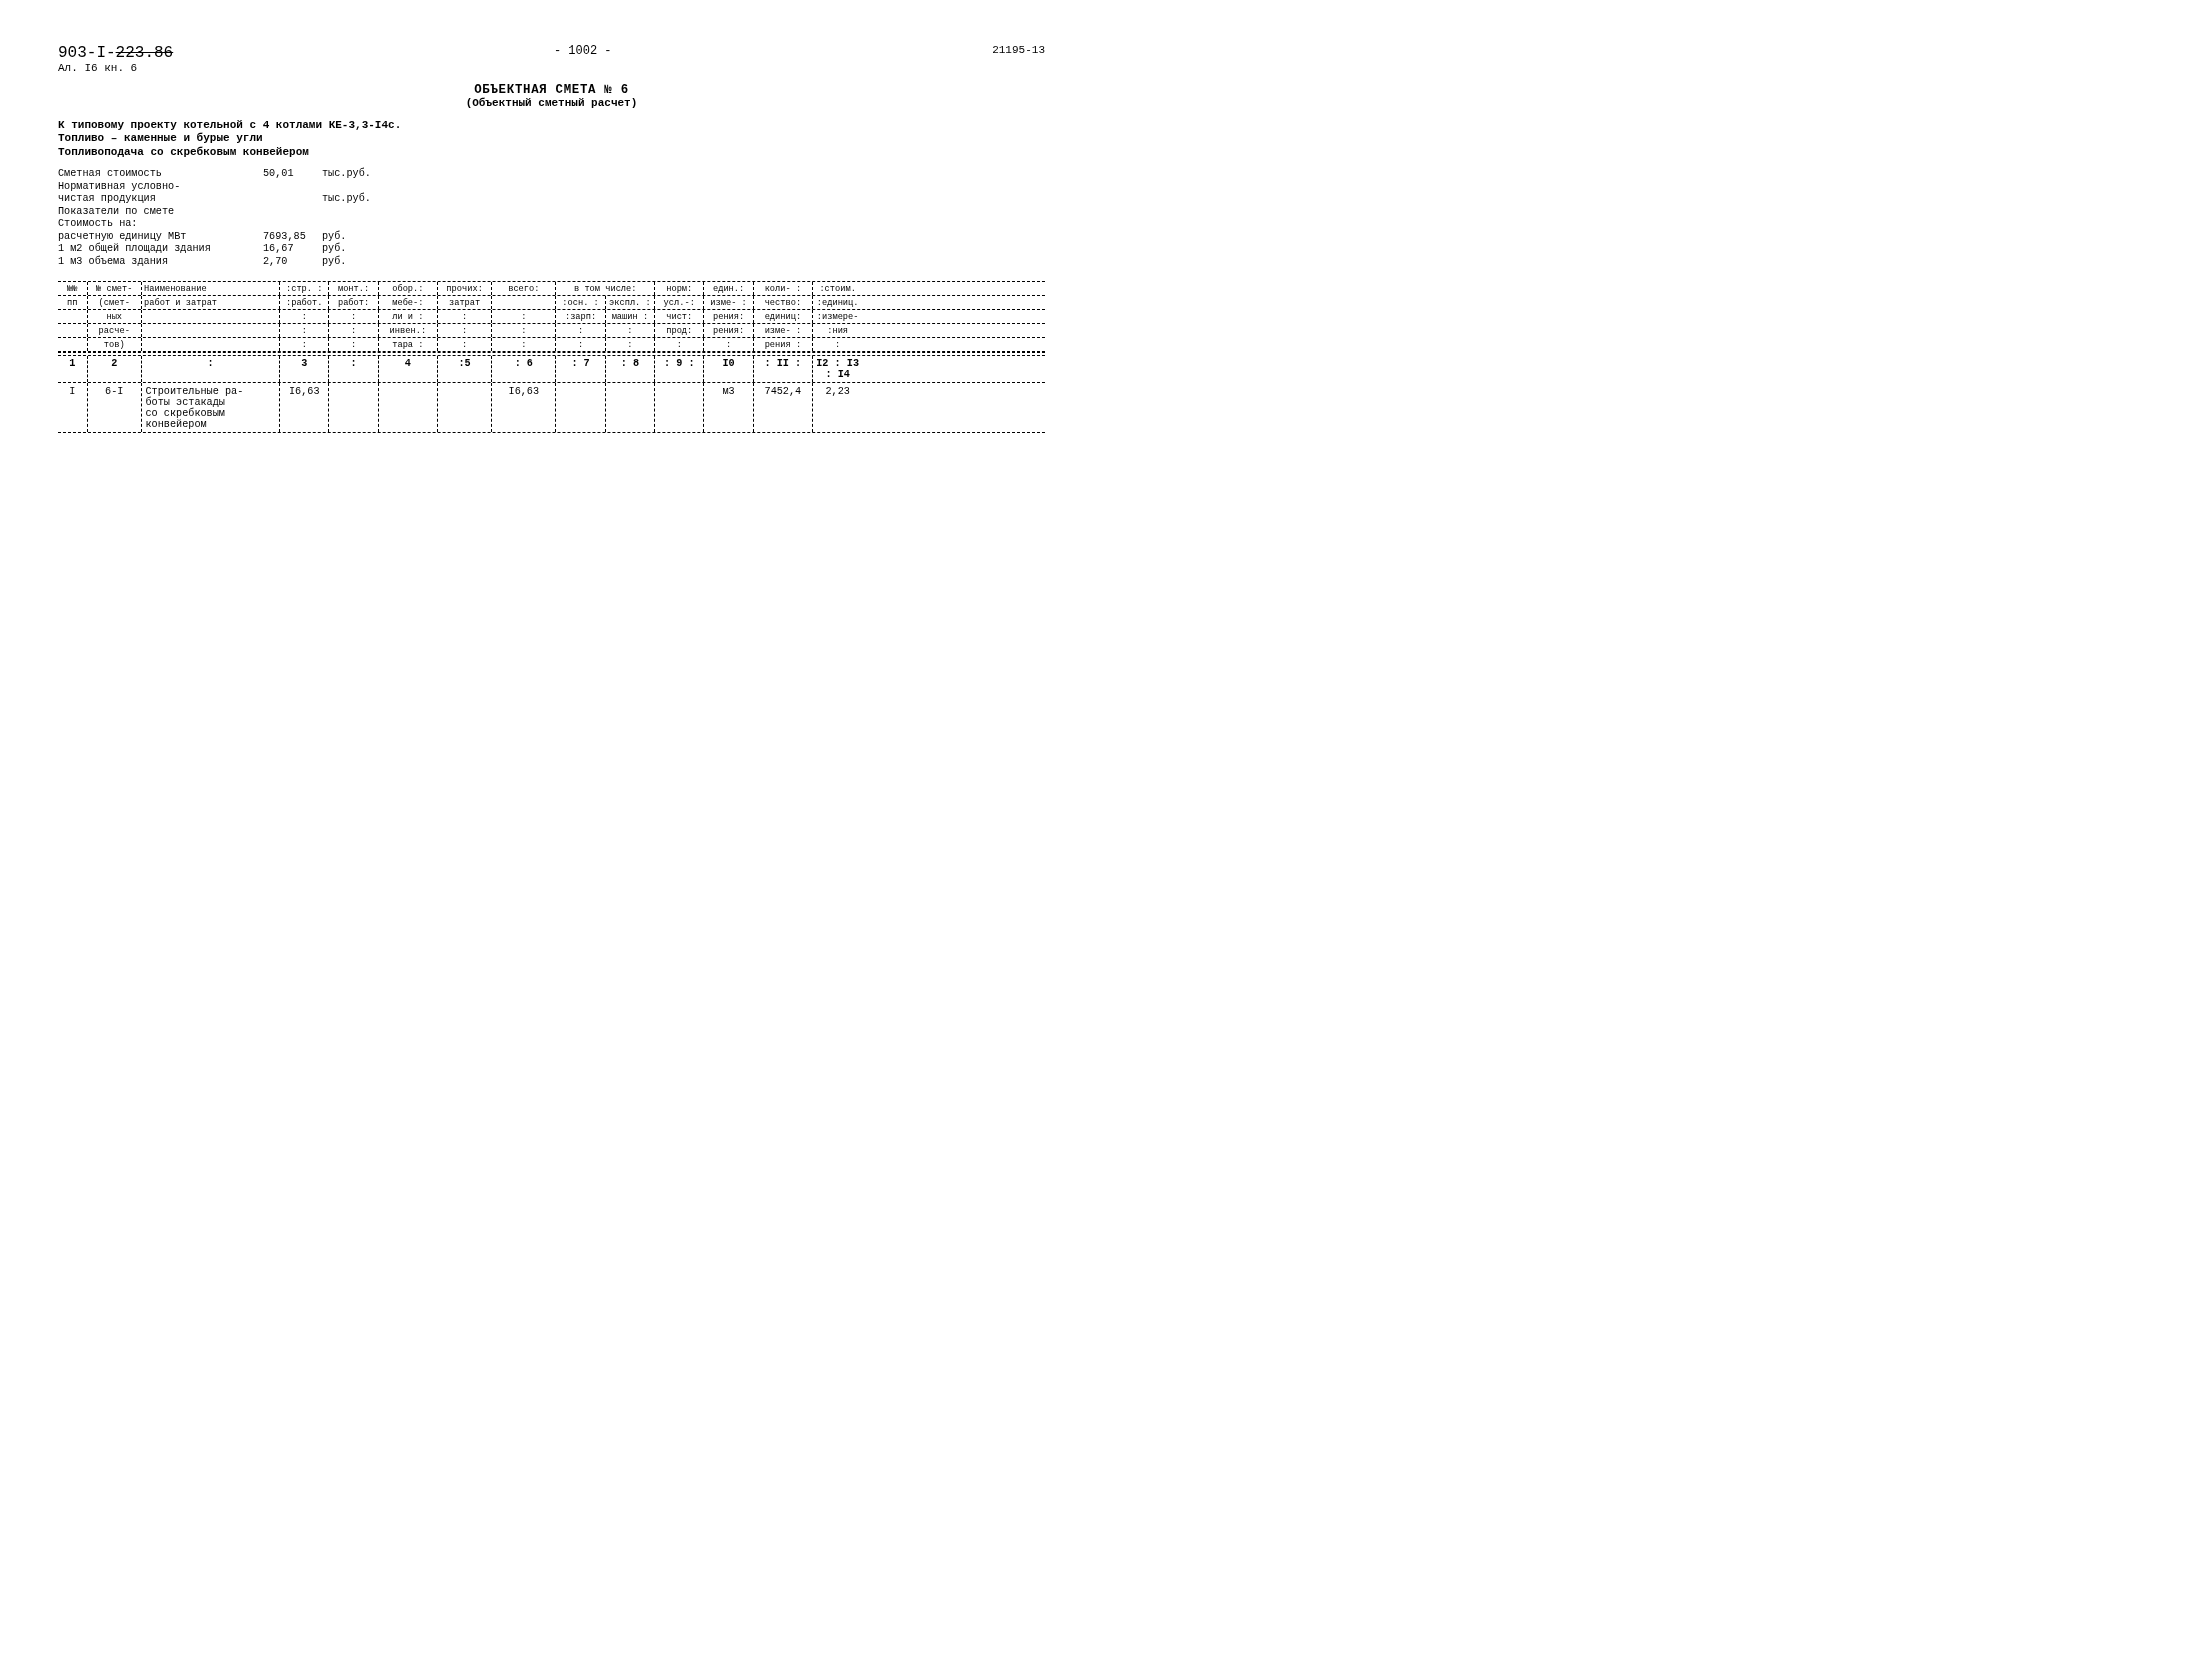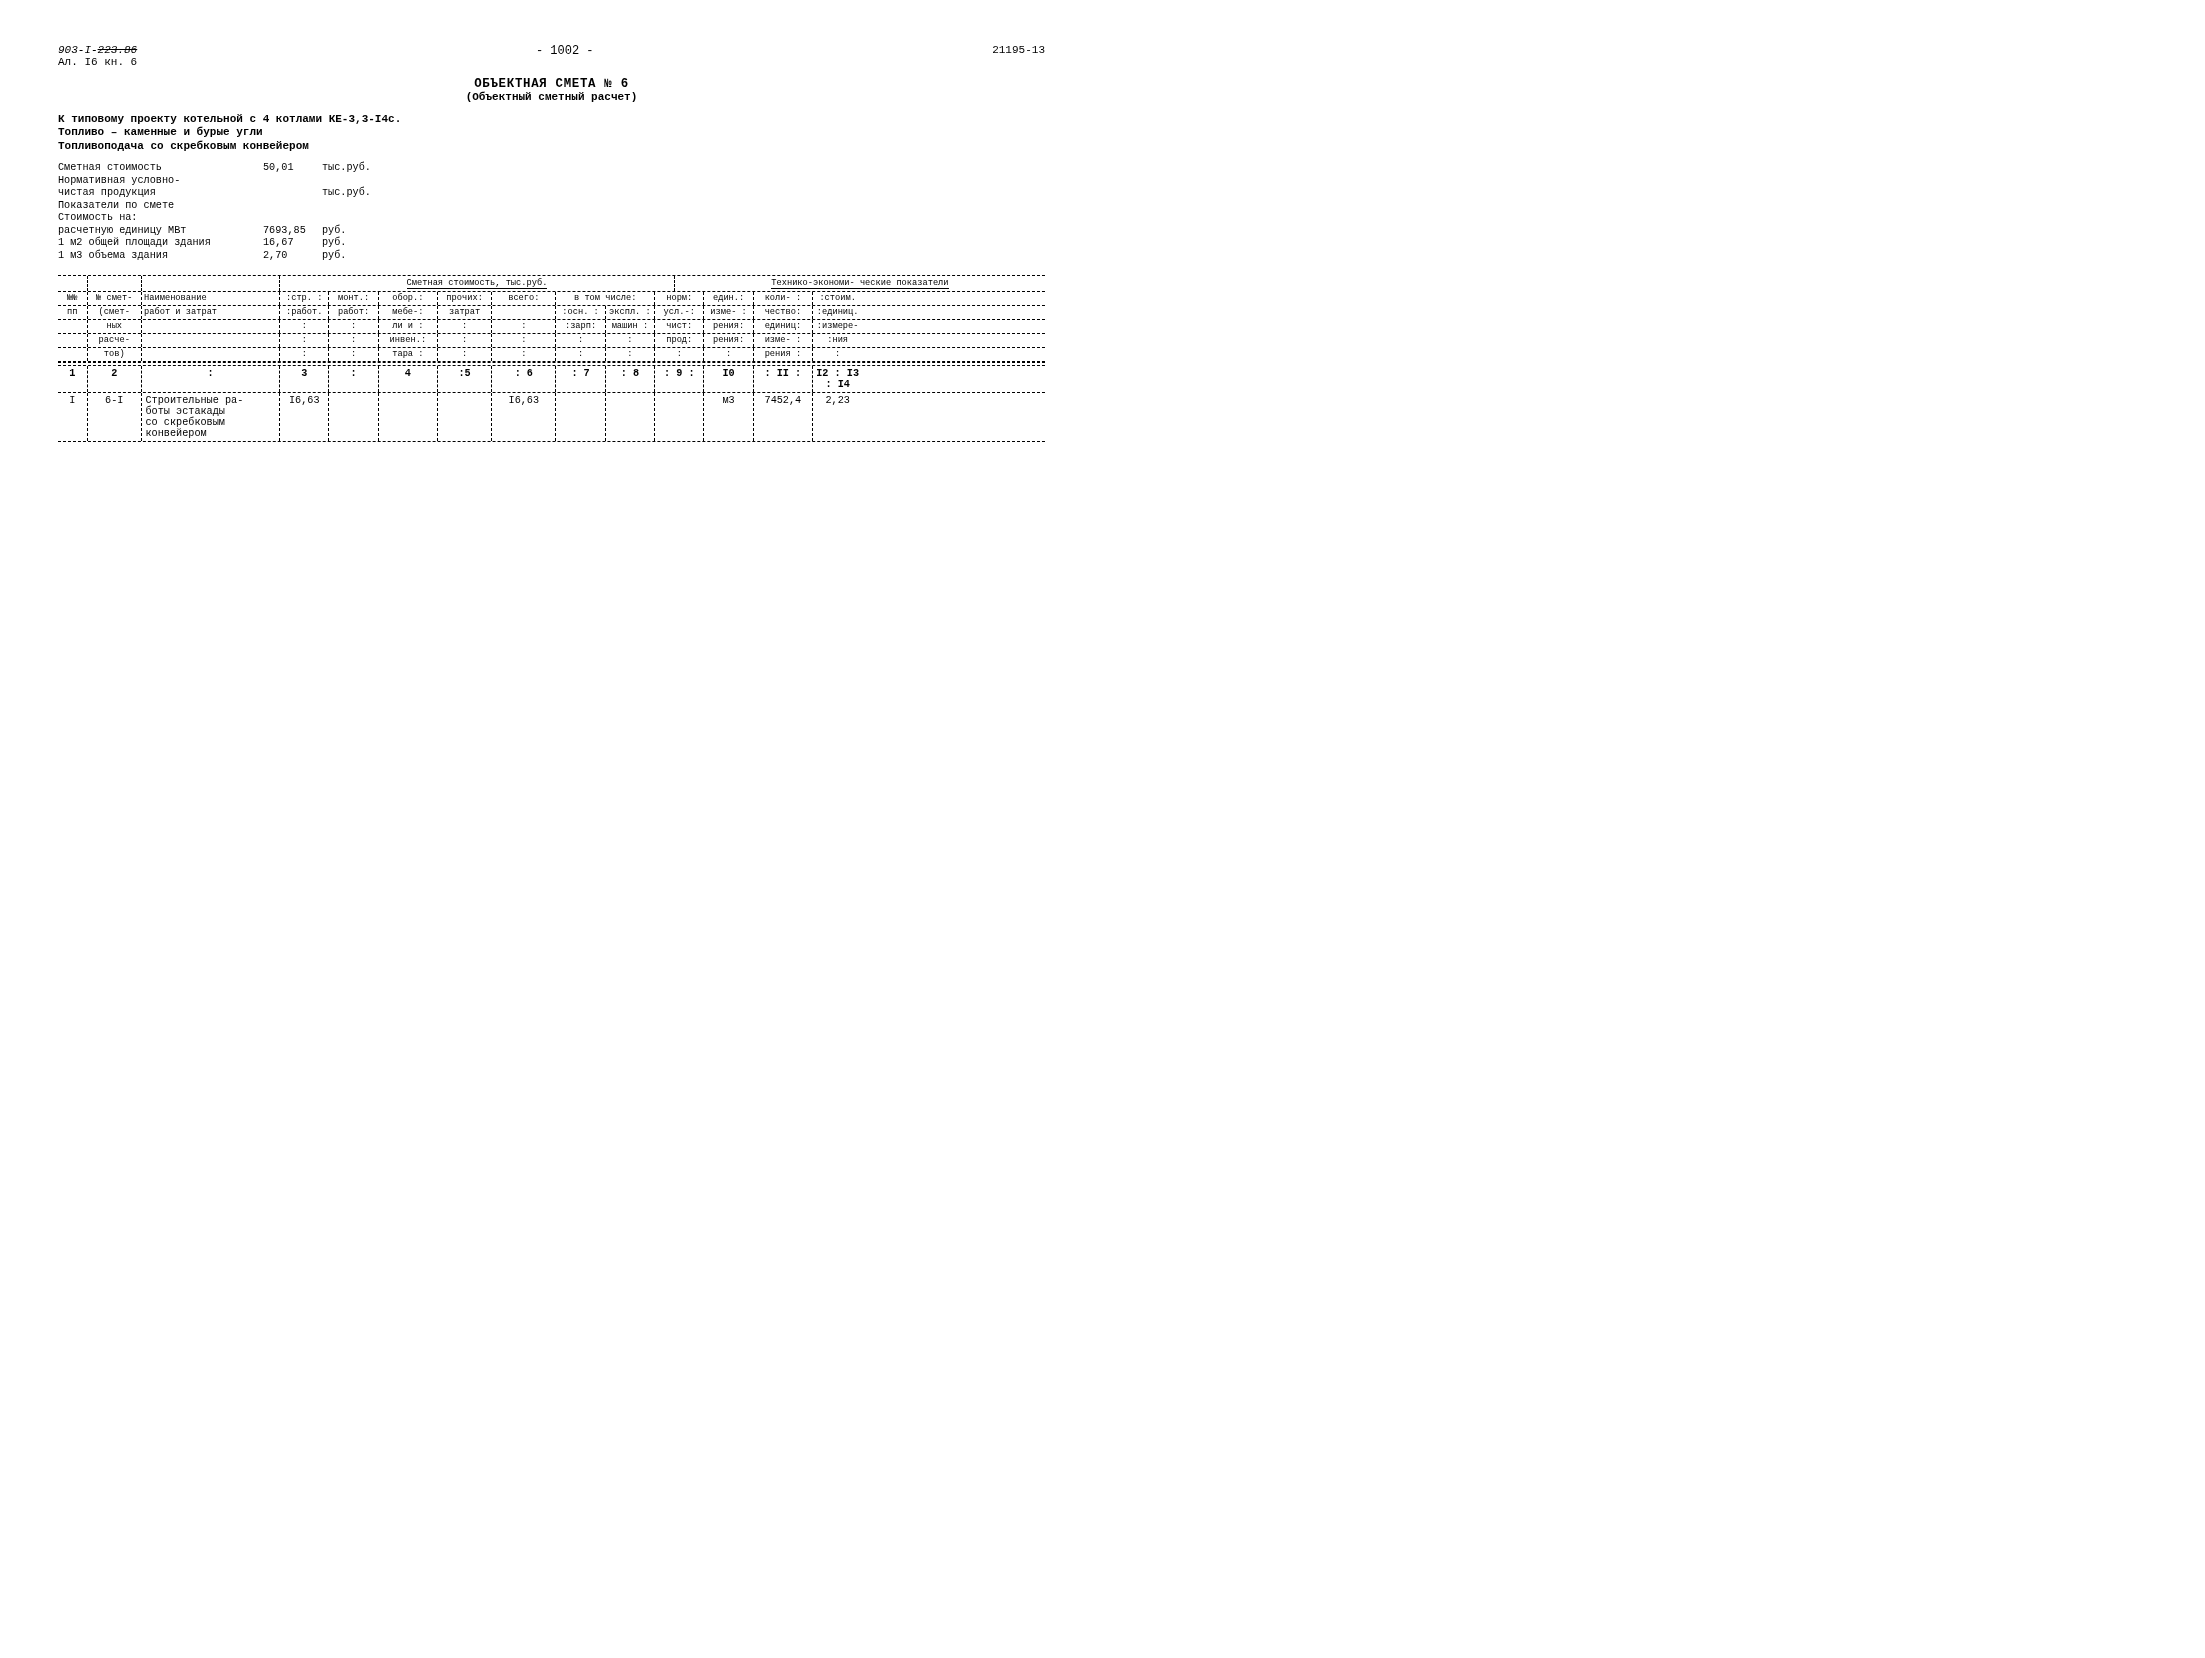--- a/index.html
+++ b/index.html
@@ -34,22 +34,21 @@
       text-align: center;
       font-size: 12px;
     }
 
     .header-right {
       font-size: 11px;
       font-weight: normal;
     }
 
     .doc-id {
-      font-size: 11px;
-      font-style: italic;
+      font-size: 16px;
     }
 
     .doc-id .strikethrough {
       text-decoration: line-through;
     }
 
     .title-section {
       text-align: center;
       margin: 8.7px 0 4.4px 0;
     }
@@ -246,31 +245,20 @@
       <span class="info-value">2,70</span>
       <span class="info-unit">руб.</span>
     </div>
   </div>
 </div>
 
 <div class="table-container">
 
   <div class="full-header">
 
-    <div style="display:grid; grid-template-columns: 3% 5.5% 14% 40% 37.5%; border-bottom: 0.7px dashed #000;">
-      <div class="fh-cell" style="grid-column:1; min-height:14.6px;"></div>
-      <div class="fh-cell" style="grid-column:2; min-height:14.6px;"></div>
-      <div class="fh-cell" style="grid-column:3; min-height:14.6px;"></div>
-      <div class="fh-cell" style="grid-column:4; text-align:center; padding: 1.5px 2.9px;">
-        <span style="border-bottom:0.7px solid #000; display:inline-block; padding-bottom:0.7px;">Сметная стоимость,  тыс.руб.</span>
-      </div>
-      <div class="fh-cell" style="grid-column:5; text-align:center; border-right:none;">
-        <span style="border-bottom:0.7px solid #000; display:inline-block; padding-bottom:0.7px;">Технико-экономи- ческие показатели</span>
-      </div>
-    </div>
 
     <div style="display:grid; grid-template-columns: 3% 5.5% 14% 5% 5% 6% 5.5% 6.5% 5% 5% 5% 5% 6% 5%; border-bottom: 0.7px dashed #000;">
       <div class="fh-cell">№№</div>
       <div class="fh-cell">№ смет-</div>
       <div class="fh-cell left-align">Наименование</div>
       <div class="fh-cell">:стр. :</div>
       <div class="fh-cell">монт.:</div>
       <div class="fh-cell">обор.:</div>
       <div class="fh-cell">прочих:</div>
       <div class="fh-cell">всего:</div>

